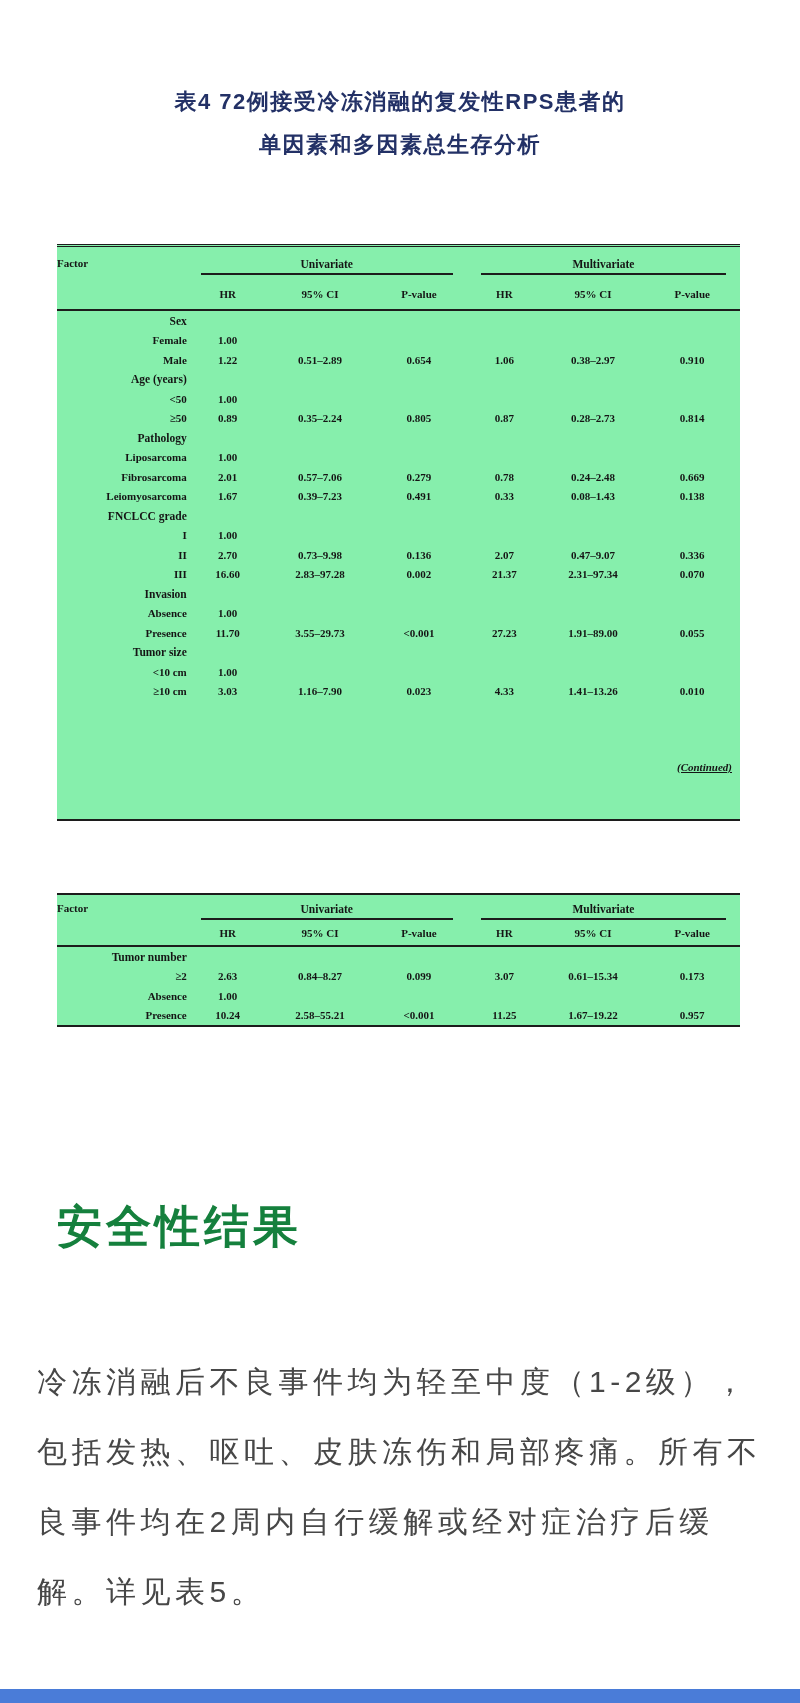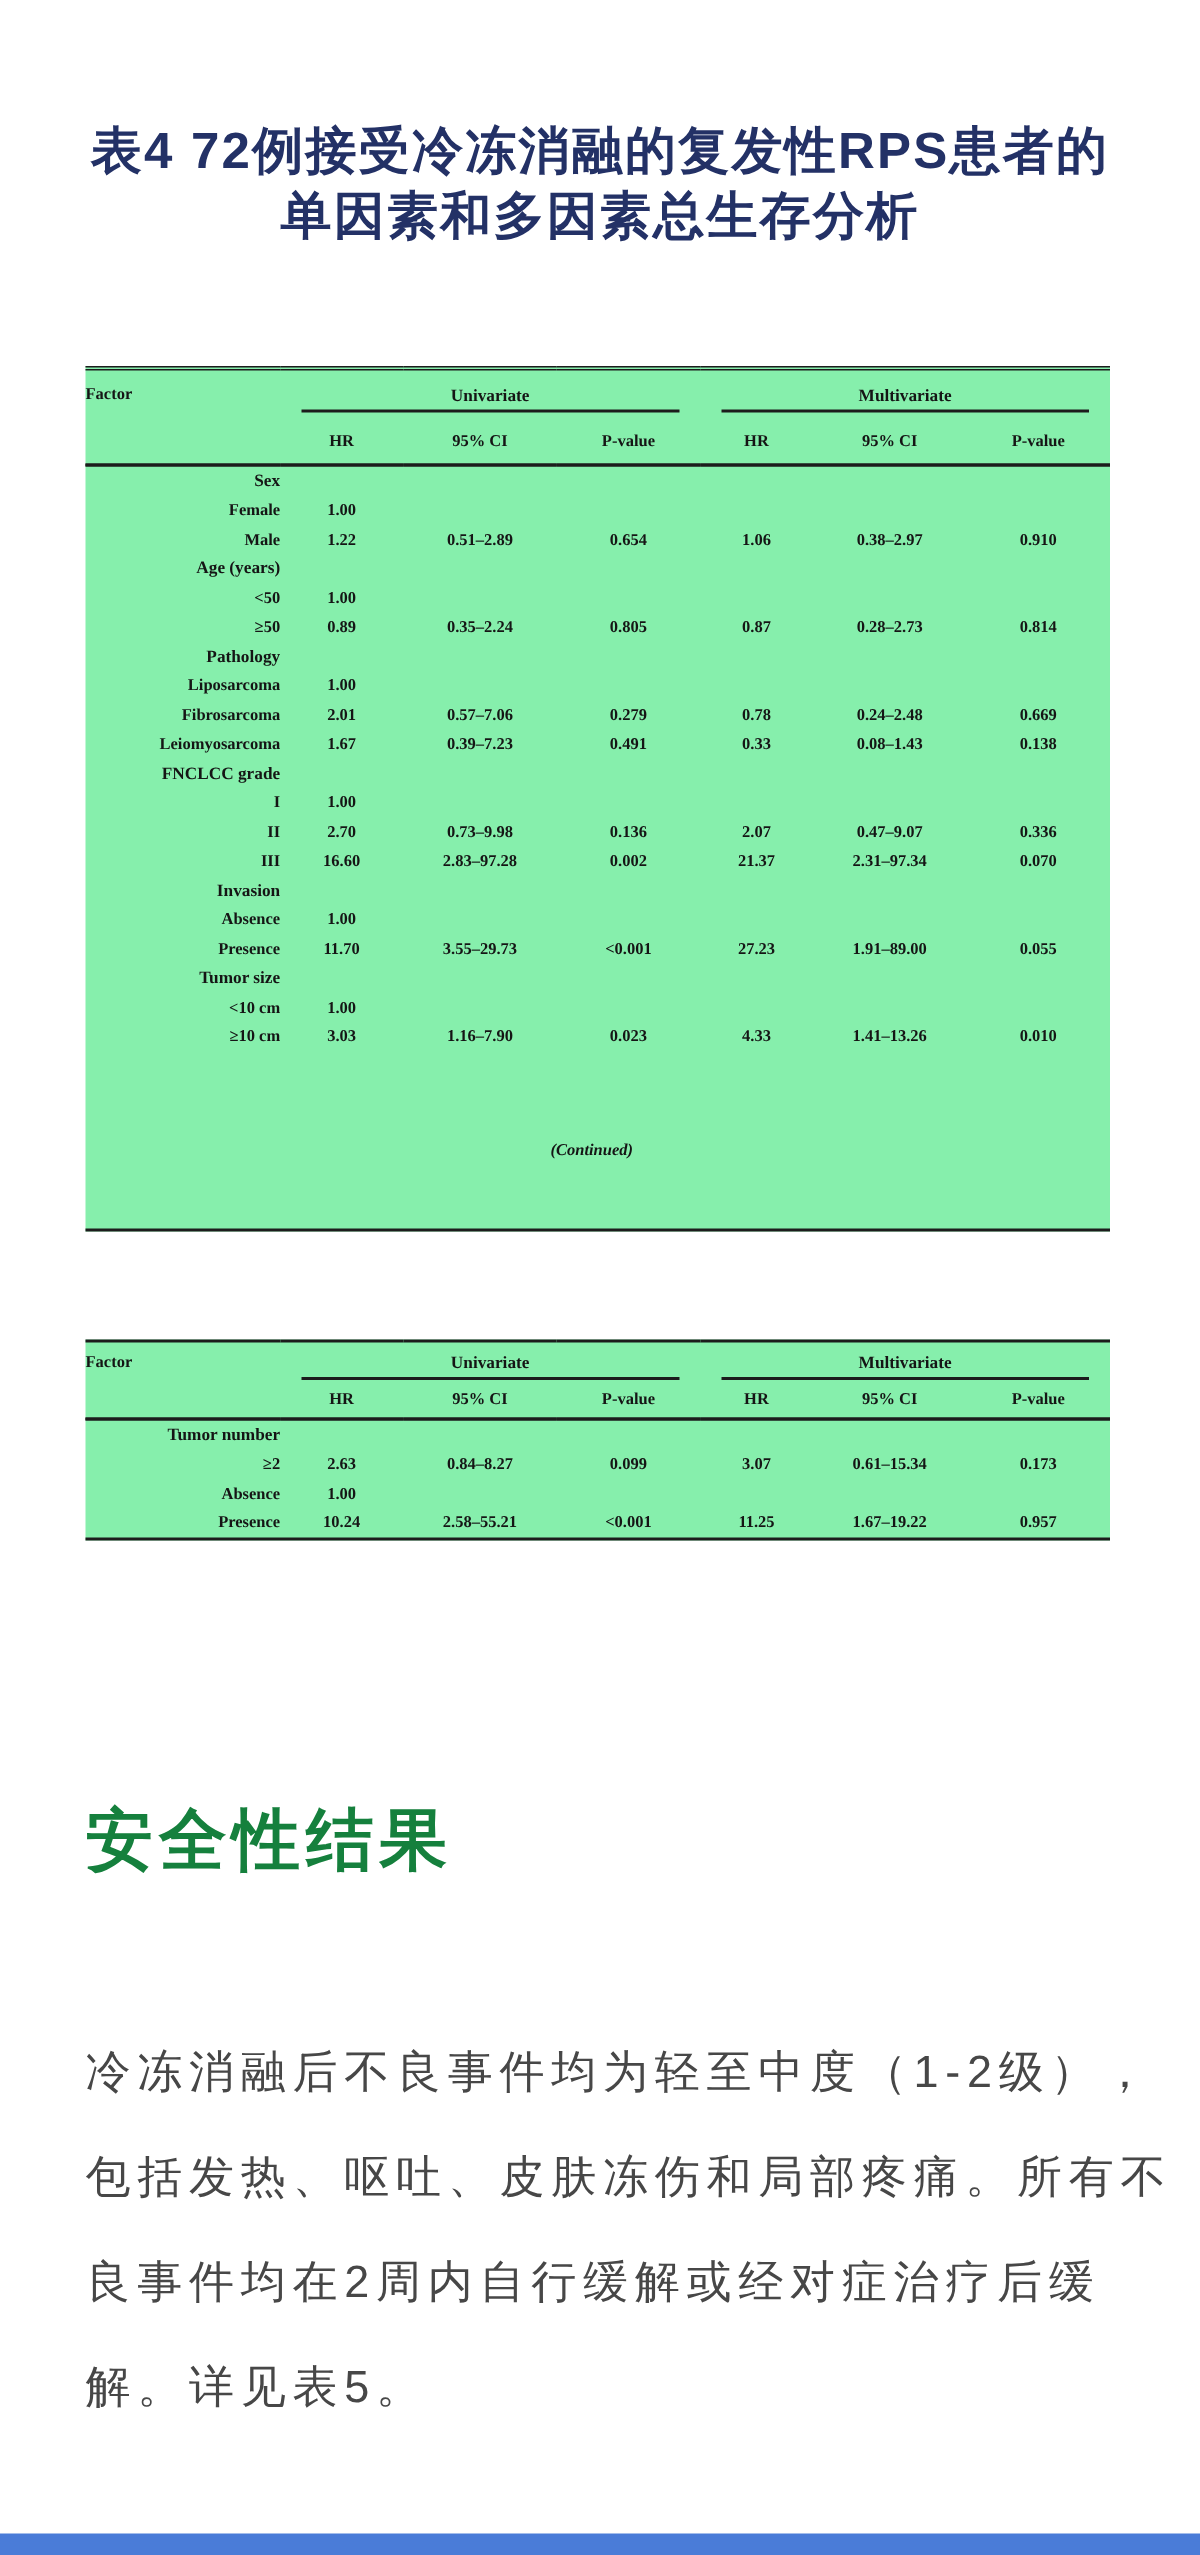--- a/index.html
+++ b/index.html
@@ -4,21 +4,21 @@
 <style>
   html,body { margin:0; padding:0; }
   body {
     width:800px; height:1703px; position:relative; overflow:hidden;
     background:#ffffff;
     font-family:"Liberation Sans","DejaVu Sans",sans-serif;
   }
   
   .title-block { padding-top:80px; text-align:center; }
   .title-line {
-    font-size:34px; font-weight:700; color:#233166;
+    font-size:22px; font-weight:700; color:#233166;
     line-height:43px; letter-spacing:1.5px;
   }
   
   .table-wrap {
     margin-left:57px; width:683px; background:#86efac;
     font-family:"Liberation Serif","DejaVu Serif",serif;
     color:#151515;
   }
   .t1 { margin-top:78px; border-bottom:2px solid #1c1c1c; padding-bottom:46px; }
   .t2 { margin-top:72px; border-bottom:2px solid #1c1c1c; }
@@ -34,30 +34,30 @@
     border-bottom:2px solid #1c1c1c; text-align:center; font-size:11.5px;
   }
   tr.subhead th { height:30px; border-bottom:2px solid #1c1c1c; text-align:center; }
   .t2 tr.subhead th { height:24px; }
   th.ital { }
   tbody td { height:19.5px; text-align:center; }
   tbody td.factor { text-align:right; white-space:nowrap; }
   tbody td.factor.group { padding-left:3px; font-size:11.5px; }
   tbody td.factor.sub { padding-left:38px; }
   .continued {
-    margin-top:60px; text-align:center; padding-right:8px;
-    font-style:italic; font-size:11px; font-weight:700;
+    margin-top:60px; text-align:right; padding-right:8px;
+    font-style:italic; font-size:11px; font-weight:700;text-decoration:underline;
   }
   
   .section-heading {
     margin:170px 0 0 57px;
     font-size:45px; font-weight:700; color:#15803d; letter-spacing:4px;
   }
   
-  .paragraph { margin:90px 50px 0 57px; }
+  .paragraph { margin:90px 50px 0 37px; }
   .para-line {
     font-size:30px; line-height:70px; color:#474747; letter-spacing:4.5px;
     white-space:nowrap;
   }
   
   .bottom-bar {
     position:absolute; left:0; bottom:0; width:800px; height:14px;
     background:#4a7cd8;
   }
 </style>

